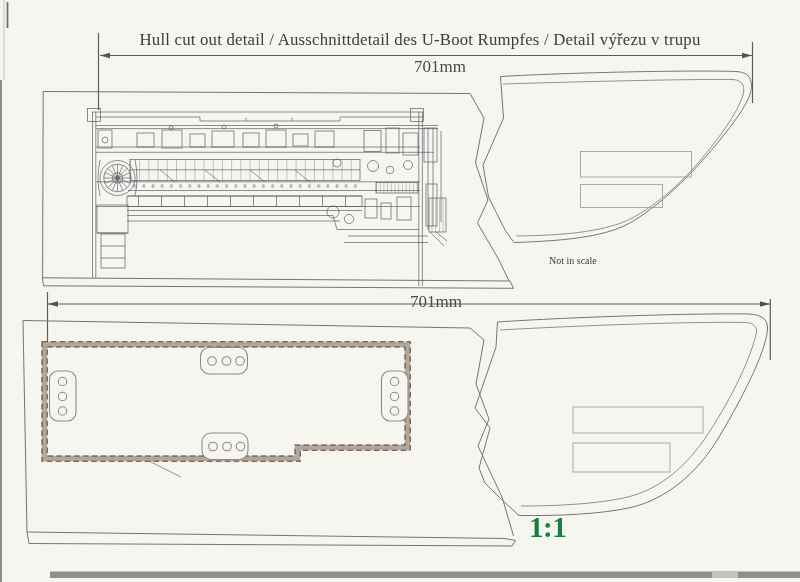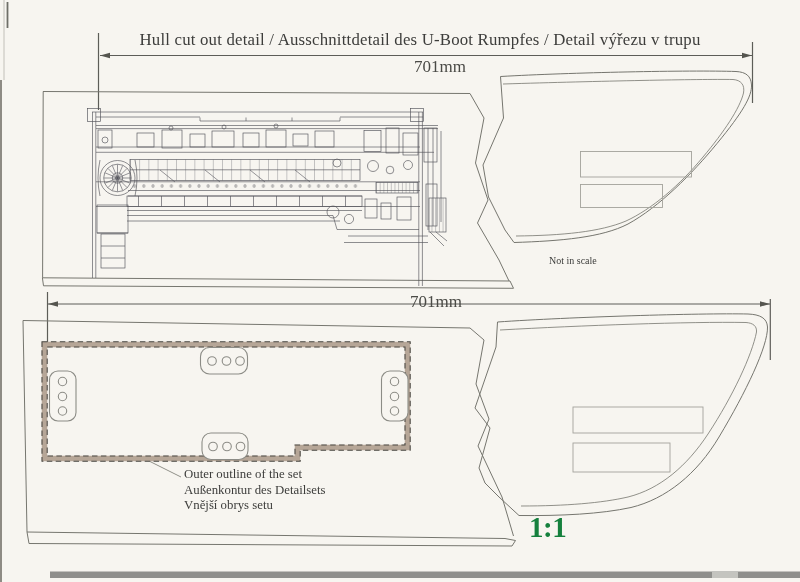--- a/index.html
+++ b/index.html
@@ -236,21 +236,16 @@
 </svg>
 
 <div class="txt title">Hull cut out detail / Ausschnittdetail des U-Boot Rumpfes / Detail výřezu v trupu</div>
 
 <div class="txt dimlab top">701mm</div>
 
 <div class="txt note">Not in scale</div>
 
 <div class="txt dimlab bottom">701mm</div>
 
-<div class="txt olabels">
-  <div>Outer outline of the set</div>
-  <div>Außenkontur des Detailsets</div>
-  <div>Vnější obrys setu</div>
+
+<div class="txt scale">1:1</div>
+
 </div>
 
-<div class="txt scale">1:1</div>
-
-</div>
-
 </body></html>

